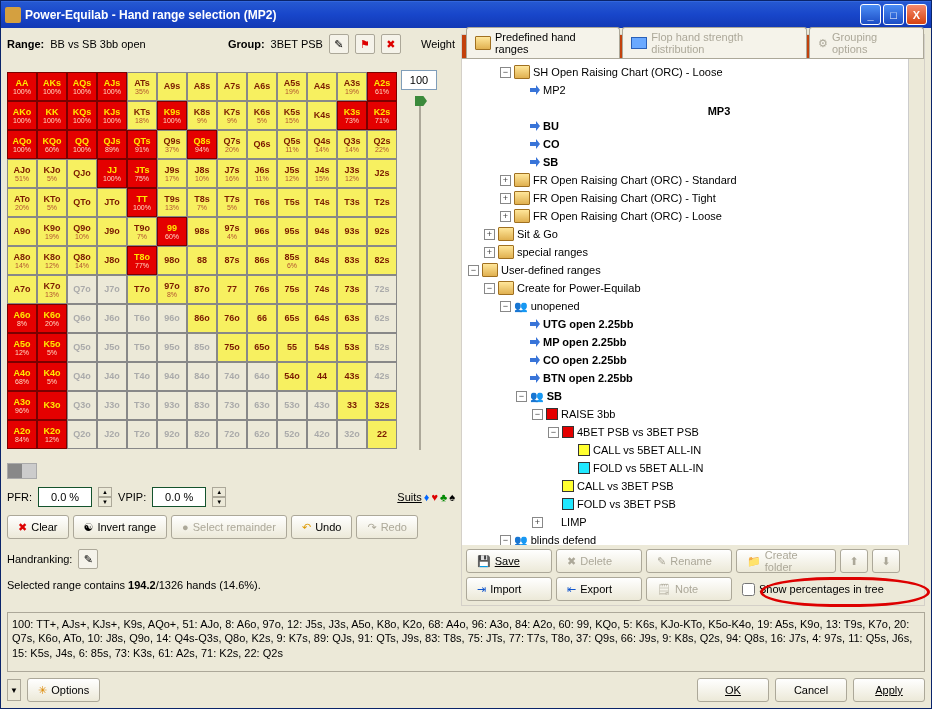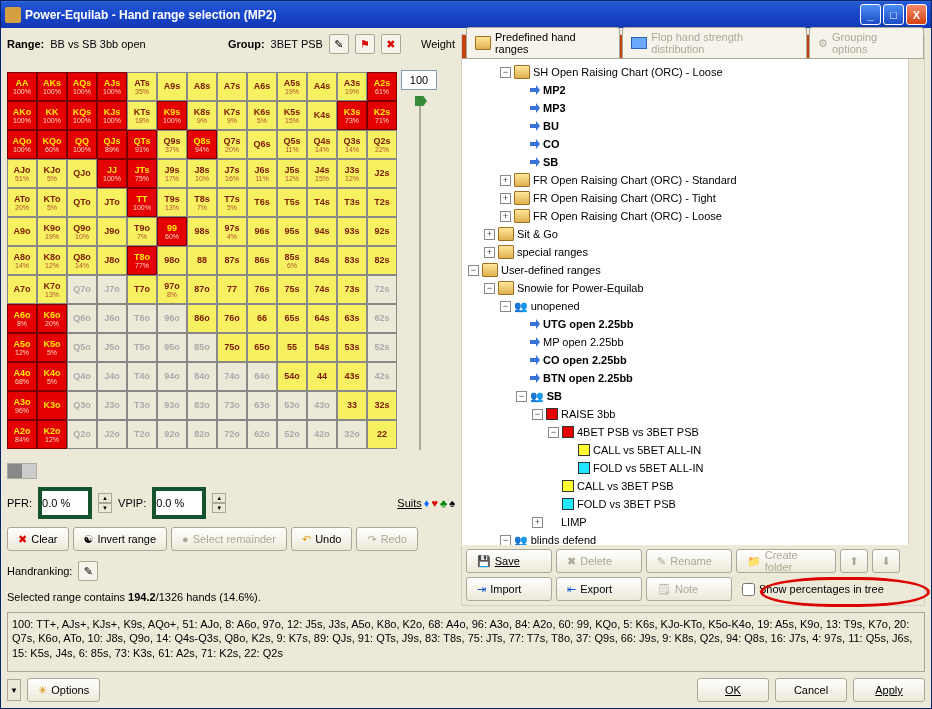--- a/index.html
+++ b/index.html
@@ -24,21 +24,21 @@
 .cell .hn{font-weight:bold;font-size:9px}
 .cell .pc{font-size:7px}
 .c-red{background:#e40000;color:#ffe800;border-color:#7a0000}
 .c-red .pc{color:#ffd6c0}
 .c-yel{background:#f7f060;color:#7a1a00}
 .c-yel .pc{color:#b05030}
 .c-emp{background:#ece9d8;color:#aaa}
 .shieldrow{margin-top:3px;height:16px;background:#ece9d8;display:flex}
 .shield{width:30px;height:16px;border:1px solid #aaa;background:linear-gradient(to right,#888 50%,#ccc 50%)}
 .pfrrow{display:flex;align-items:center;gap:6px;margin-top:8px}
-.pfrrow input{width:54px;height:32px;border:4px solid #14532d;text-align:left}
+.pfrrow input{width:54px;height:20px;border:1px solid #14532d;text-align:center}
 .spin{width:14px;height:20px;display:flex;flex-direction:column}
 .spin div{flex:1;border:1px solid #aca899;background:#ece9d8;font-size:6px;text-align:center;line-height:8px}
 .suits{margin-left:auto;display:flex;gap:2px;align-items:center}
 .suits .d{color:#06f}.suits .h{color:#d00}.suits .c{color:#080}.suits .s{color:#000}
 .actrow{display:flex;gap:4px;margin-top:8px}
 .btn{height:24px;padding:0 10px;border:1px solid #aca899;background:linear-gradient(to bottom,#fff,#ece9d8);border-radius:3px;display:inline-flex;align-items:center;gap:4px;cursor:pointer}
 .btn.dis{color:#aca899}
 .hrrow{display:flex;align-items:center;gap:6px;margin-top:10px}
 .hrcombo{flex:1;height:22px;border:1px solid #7f9db9;background:#fff;display:flex;align-items:center;padding:0 4px;gap:4px}
 .hrcombo .arr{margin-left:auto;color:#555}
@@ -763,23 +763,23 @@
   <div class="scr"></div>
   <div id="tree-content">
             <div class="trow" style="padding-left: 36px;">
               <span class="tgl">−</span>
               <span class="ticon fld"></span>
               <span>SH Open Raising Chart (ORC) - Loose</span>
             </div>
             <div class="trow" style="padding-left: 52px;">
               <span style="width:11px"></span>
               <span class="blu"></span>
-              <span style="font-weight:bold">MP2</span>
-            </div>
-            <div class="trow" style="padding-left: 52px;">
+              <span style="font-weight:normal">MP2</span>
+            </div>
+            <div class="trow" style="padding-left: 52px; flex-direction: column;">
               <span style="width:11px"></span>
               <span class="blu"></span>
               <span style="font-weight:bold">MP3</span>
             </div>
             <div class="trow" style="padding-left: 52px;">
               <span style="width:11px"></span>
               <span class="blu"></span>
               <span style="font-weight:bold">BU</span>
             </div>
             <div class="trow" style="padding-left: 52px;">
@@ -818,36 +818,36 @@
               <span>special ranges</span>
             </div>
             <div class="trow" style="padding-left: 4px;">
               <span class="tgl">−</span>
               <span class="ticon fld"></span>
               <span>User-defined ranges</span>
             </div>
             <div class="trow" style="padding-left: 20px;">
               <span class="tgl">−</span>
               <span class="ticon fld"></span>
-              <span>Snowie for Power-Equilab</span>
+              <span>Create for Power-Equilab</span>
             </div>
             <div class="trow" style="padding-left: 36px;">
               <span class="tgl">−</span>
               <span>👥</span>
               <span>unopened</span>
             </div>
             <div class="trow" style="padding-left: 52px;">
               <span style="width:11px"></span>
               <span class="blu"></span>
               <span style="font-weight:bold">UTG open 2.25bb</span>
             </div>
             <div class="trow" style="padding-left: 52px;">
               <span style="width:11px"></span>
               <span class="blu"></span>
-              <span style="font-weight:normal">MP open 2.25bb</span>
+              <span style="font-weight:bold">MP open 2.25bb</span>
             </div>
             <div class="trow" style="padding-left: 52px;">
               <span style="width:11px"></span>
               <span class="blu"></span>
               <span style="font-weight:bold">CO open 2.25bb</span>
             </div>
             <div class="trow" style="padding-left: 52px;">
               <span style="width:11px"></span>
               <span class="blu"></span>
               <span style="font-weight:bold">BTN open 2.25bb</span>

